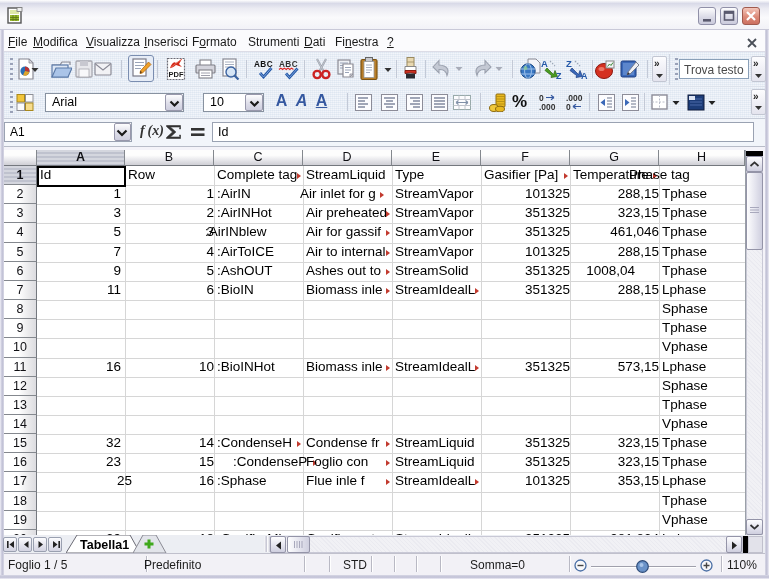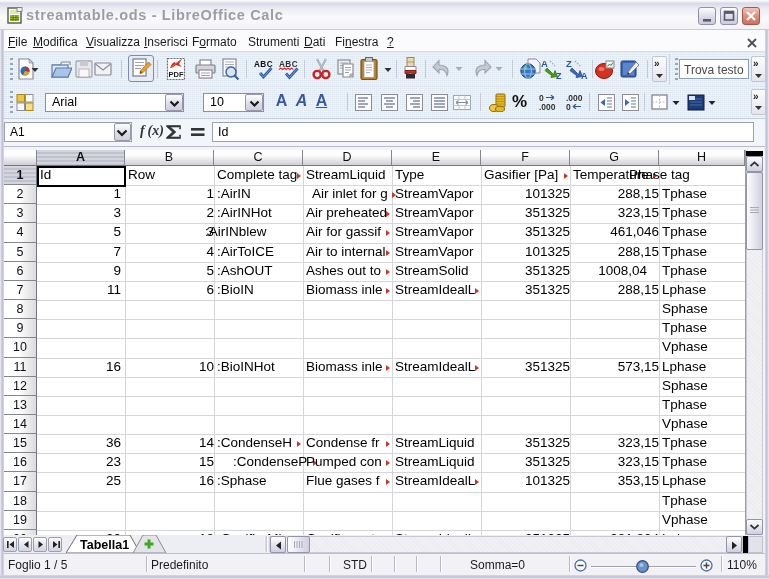--- a/index.html
+++ b/index.html
@@ -62,21 +62,20 @@
     <div class="abs" id="brdB"></div>
 <div class="abs" id="title"></div>
 
 <svg class="abs" style="left:7px;top:7px" width="17" height="17" viewBox="0 0 17 17">
 <rect x="1" y="1" width="13" height="15" fill="#fff" stroke="#555" stroke-width="1.4"></rect>
 <rect x="3" y="3" width="9" height="4" fill="#dfe8a8"></rect>
 <rect x="3" y="8" width="9" height="6" fill="#9aba2e"></rect>
 <path d="M3 10.5h9M3 12.5h9M6 8v6M9 8v6" stroke="#5a7414" stroke-width="0.8"></path>
 <rect x="10" y="0.5" width="5" height="4" fill="#eee" stroke="#777" stroke-width="0.8"></rect>
 </svg>
-<div class="abs" id="titletext">streamtable.ods - LibreOffice Calc</div>
 <div class="abs capbtn" style="left:698px"></div>
 <div class="abs capbtn" style="left:720px"></div>
 <div class="abs capbtn" id="btnclose" style="left:742px"></div>
 <svg class="abs" style="left:698px;top:7px" width="18" height="18">
       <rect x="5" y="12" width="8" height="2.6" fill="#5a5a6e"></rect>
     </svg>
 <svg class="abs" style="left:720px;top:7px" width="18" height="18">
       <rect x="4.5" y="4.5" width="9" height="8.5" fill="none" stroke="#5a5a6e" stroke-width="1.6"></rect>
       <rect x="4.5" y="4.5" width="9" height="2.4" fill="#5a5a6e"></rect>
     </svg>
@@ -448,21 +447,21 @@
         <span class="c" style="left:269px;width:84px">StreamLiquid</span>
         <span class="c" style="left:358px;width:84px">Type</span>
         <span class="c tr" style="left:447px;width:84px">Gasifier [Pa]</span>
         <span class="c tr" style="left:536px;width:84px">Temperature</span>
         <span class="c" style="left:592px;width:81px">Phase tag</span>
       </div>
 <div class="r" style="top:35px;height:19px">
         <span class="c num" style="left:3px;width:81px">1</span>
         <span class="c num" style="left:91px;width:86px">1</span>
         <span class="c" style="left:180px;width:84px">:AirIN</span>
-        <span class="c tr" style="left:275px;width:84px">Air inlet for g</span>
+        <span class="c tr" style="left:263px;width:84px">Air inlet for g</span>
         <span class="c" style="left:358px;width:84px">StreamVapor</span>
         <span class="c num" style="left:447px;width:86px">101325</span>
         <span class="c num" style="left:536px;width:86px">288,15</span>
         <span class="c" style="left:625px;width:81px">Tphase</span>
       </div>
 <div class="r" style="top:54px;height:19px">
         <span class="c num" style="left:3px;width:81px">3</span>
         <span class="c num" style="left:91px;width:86px">2</span>
         <span class="c" style="left:180px;width:84px">:AirINHot</span>
         <span class="c tr" style="left:269px;width:84px">Air preheated</span>
@@ -491,21 +490,21 @@
         <span class="c num" style="left:536px;width:86px">288,15</span>
         <span class="c" style="left:625px;width:81px">Tphase</span>
       </div>
 <div class="r" style="top:112px;height:19px">
         <span class="c num" style="left:3px;width:81px">9</span>
         <span class="c num" style="left:91px;width:86px">5</span>
         <span class="c" style="left:180px;width:84px">:AshOUT</span>
         <span class="c tr" style="left:269px;width:84px">Ashes out to </span>
         <span class="c" style="left:358px;width:84px">StreamSolid</span>
         <span class="c num" style="left:447px;width:86px">351325</span>
-        <span class="c num" style="left:524px;width:86px">1008,04</span>
+        <span class="c num" style="left:512px;width:86px">1008,04</span>
         <span class="c" style="left:625px;width:81px">Tphase</span>
       </div>
 <div class="r" style="top:131px;height:19px">
         <span class="c num" style="left:3px;width:81px">11</span>
         <span class="c num" style="left:91px;width:86px">6</span>
         <span class="c" style="left:180px;width:84px">:BioIN</span>
         <span class="c tr" style="left:269px;width:84px">Biomass inle</span>
         <span class="c tr" style="left:358px;width:84px">StreamIdealL</span>
         <span class="c num" style="left:447px;width:86px">351325</span>
         <span class="c num" style="left:536px;width:86px">288,15</span>
@@ -533,44 +532,44 @@
 <div class="r" style="top:227px;height:19px">
         <span class="c" style="left:625px;width:81px">Sphase</span>
       </div>
 <div class="r" style="top:246px;height:19px">
         <span class="c" style="left:625px;width:81px">Tphase</span>
       </div>
 <div class="r" style="top:265px;height:19px">
         <span class="c" style="left:625px;width:81px">Vphase</span>
       </div>
 <div class="r" style="top:284px;height:19px">
-        <span class="c num" style="left:3px;width:81px">36</span>
+        <span class="c num" style="left:3px;width:81px">32</span>
         <span class="c num" style="left:91px;width:86px">14</span>
         <span class="c tr" style="left:180px;width:84px">:CondenseH</span>
         <span class="c tr" style="left:269px;width:84px">Condense fr</span>
         <span class="c" style="left:358px;width:84px">StreamLiquid</span>
         <span class="c num" style="left:447px;width:86px">351325</span>
         <span class="c num" style="left:536px;width:86px">323,15</span>
         <span class="c" style="left:625px;width:81px">Tphase</span>
       </div>
 <div class="r" style="top:303px;height:19px">
         <span class="c num" style="left:3px;width:81px">23</span>
         <span class="c num" style="left:91px;width:86px">15</span>
         <span class="c tr" style="left:196px;width:84px">:CondenseP</span>
-        <span class="c tr" style="left:269px;width:84px">Pumped con</span>
+        <span class="c tr" style="left:269px;width:84px">Foglio con</span>
         <span class="c" style="left:358px;width:84px">StreamLiquid</span>
         <span class="c num" style="left:447px;width:86px">351325</span>
         <span class="c num" style="left:536px;width:86px">323,15</span>
         <span class="c" style="left:625px;width:81px">Tphase</span>
       </div>
 <div class="r" style="top:322px;height:20px">
-        <span class="c num" style="left:3px;width:81px">25</span>
+        <span class="c num" style="left:14px;width:81px">25</span>
         <span class="c num" style="left:91px;width:86px">16</span>
         <span class="c" style="left:180px;width:84px">:Sphase</span>
-        <span class="c tr" style="left:269px;width:84px">Flue gases f</span>
+        <span class="c tr" style="left:269px;width:84px">Flue inle f</span>
         <span class="c tr" style="left:358px;width:84px">StreamIdealL</span>
         <span class="c num" style="left:447px;width:86px">101325</span>
         <span class="c num" style="left:536px;width:86px">353,15</span>
         <span class="c" style="left:625px;width:81px">Lphase</span>
       </div>
 <div class="r" style="top:342px;height:19px">
         <span class="c" style="left:625px;width:81px">Tphase</span>
       </div>
 <div class="r" style="top:361px;height:19px">
         <span class="c" style="left:625px;width:81px">Vphase</span>
@@ -650,21 +649,21 @@
 <div class="sdiv" style="left:146px"></div>
 <div class="sdiv" style="left:304px"></div>
 <div class="sdiv" style="left:329px"></div>
 <div class="sdiv" style="left:371px"></div>
 <div class="sdiv" style="left:394px"></div>
 <div class="sdiv" style="left:416px"></div>
 <div class="sdiv" style="left:440px"></div>
 <div class="sdiv" style="left:569px"></div>
 <div class="sdiv" style="left:721px"></div>
 <div class="stxt" style="left:8px">Foglio 1 / 5</div>
-<div class="stxt" style="left:151px">Predefinito</div>
+<div class="stxt" style="left:144px">Predefinito</div>
 <div class="stxt" style="left:343px">STD</div>
 <div class="stxt" style="left:470px">Somma=0</div>
 <div class="stxt" style="left:727px">110%</div>
 <svg class="ico" style="left:574px;top:559px" width="13" height="13" viewBox="0 0 13 13">
       <circle cx="6.5" cy="6.5" r="5.5" fill="#f8f8fa" stroke="#4a6fa5" stroke-width="1.3"></circle>
       <path d="M3.5 6.5h6" stroke="#444" stroke-width="1.4"></path>
     </svg>
 <div class="abs" style="left:591px;top:566px;width:105px;height:1px;background:#a0a0ac;box-shadow:0 1px 0 #fff"></div>
 <svg class="ico" style="left:636px;top:560px" width="13" height="13" viewBox="0 0 13 13">
       <circle cx="6.5" cy="6.5" r="5.8" fill="#6a92c8" stroke="#2c4a78" stroke-width="1.2"></circle>

